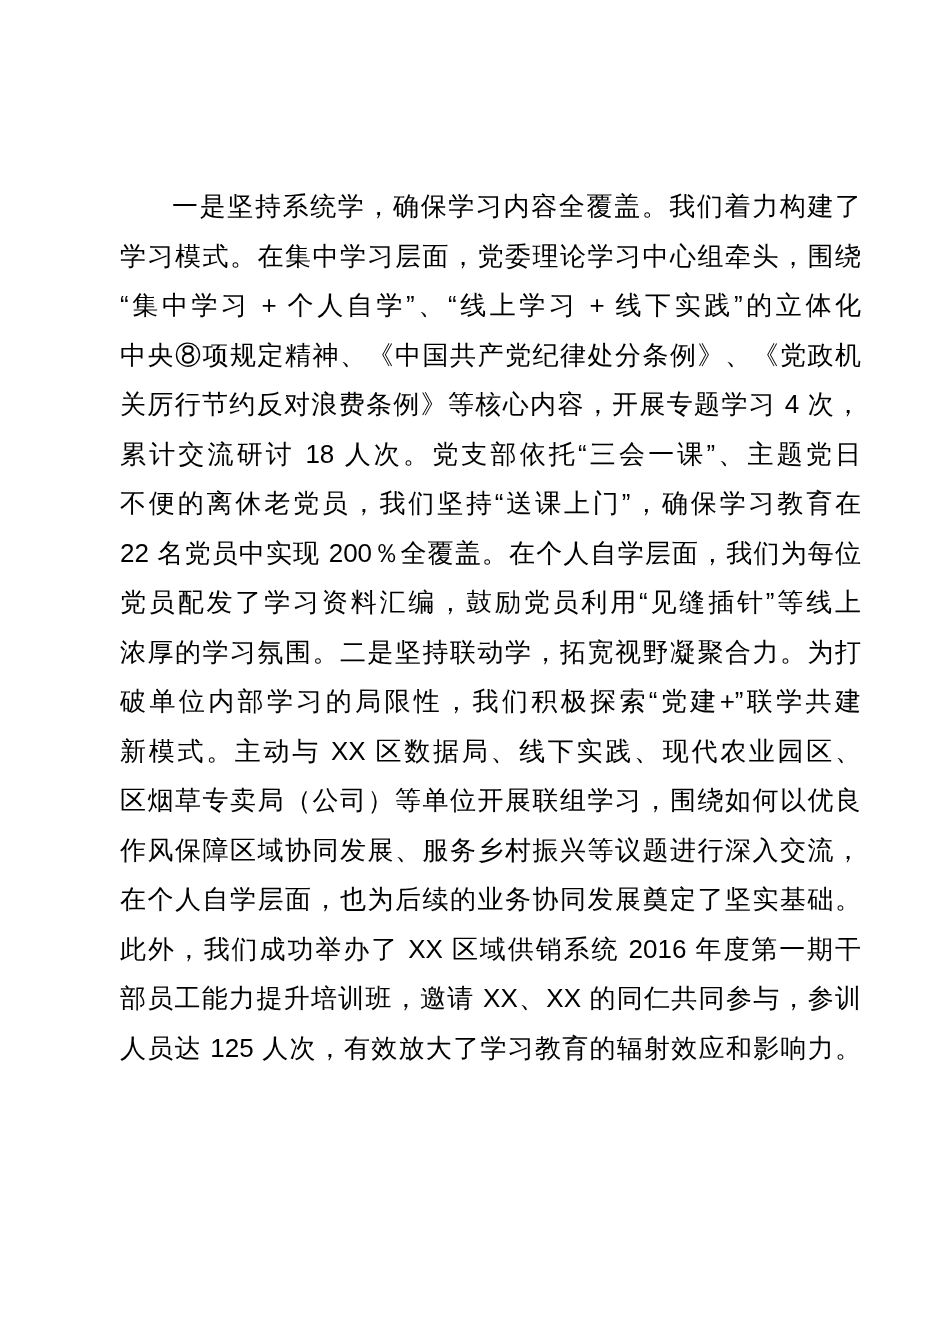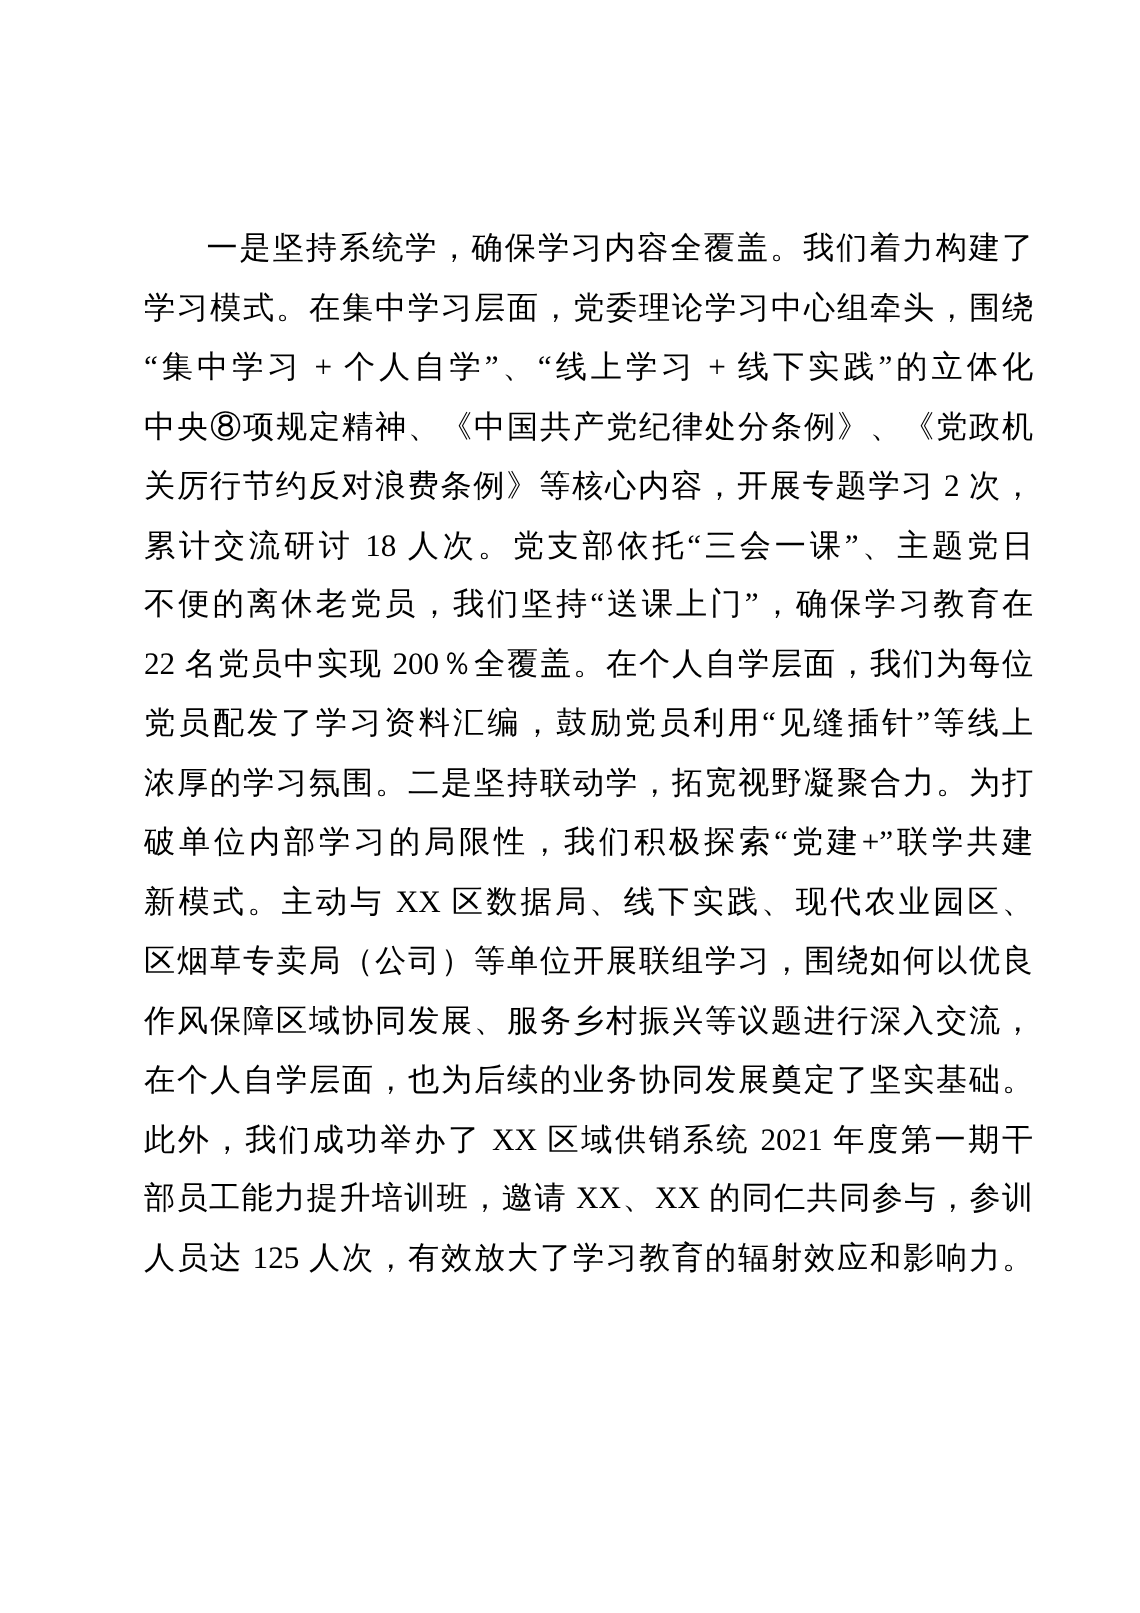--- a/index.html
+++ b/index.html
@@ -13,21 +13,21 @@
     height: 1344px;
     background: #ffffff;
     overflow: hidden;
   }
   .textblock {
     position: absolute;
     left: 120px;
     top: 182px;
     width: 741px;
     color: #000000;
-    font-family: Liberation Serif, serif;
+    font-family: Liberation Sans, sans-serif;
     font-size: 26px;
     font-weight: 400;
     -webkit-font-smoothing: antialiased;
   }
   .line {
     height: 49.5px;
     line-height: 49.5px;
     white-space: normal;
     text-align: justify;
     text-align-last: justify;
@@ -40,28 +40,28 @@
 </style>
 </head>
 <body>
 
 <div class="page">
   <div class="textblock">
     <div class="line first">一是坚持系统学，确保学习内容全覆盖。我们着力构建了</div>
     <div class="line">学习模式。在集中学习层面，党委理论学习中心组牵头，围绕</div>
     <div class="line">“集中学习 + 个人自学”、“线上学习 + 线下实践”的立体化</div>
     <div class="line">中央⑧项规定精神、《中国共产党纪律处分条例》、《党政机</div>
-    <div class="line">关厉行节约反对浪费条例》等核心内容，开展专题学习 2 次，</div>
+    <div class="line">关厉行节约反对浪费条例》等核心内容，开展专题学习 4 次，</div>
     <div class="line">累计交流研讨 18 人次。党支部依托“三会一课”、主题党日</div>
     <div class="line">不便的离休老党员，我们坚持“送课上门”，确保学习教育在</div>
     <div class="line">22 名党员中实现 200％全覆盖。在个人自学层面，我们为每位</div>
     <div class="line">党员配发了学习资料汇编，鼓励党员利用“见缝插针”等线上</div>
     <div class="line">浓厚的学习氛围。二是坚持联动学，拓宽视野凝聚合力。为打</div>
     <div class="line">破单位内部学习的局限性，我们积极探索“党建+”联学共建</div>
     <div class="line">新模式。主动与 XX 区数据局、线下实践、现代农业园区、</div>
     <div class="line">区烟草专卖局（公司）等单位开展联组学习，围绕如何以优良</div>
     <div class="line">作风保障区域协同发展、服务乡村振兴等议题进行深入交流，</div>
     <div class="line">在个人自学层面，也为后续的业务协同发展奠定了坚实基础。</div>
-    <div class="line">此外，我们成功举办了 XX 区域供销系统 2021 年度第一期干</div>
+    <div class="line">此外，我们成功举办了 XX 区域供销系统 2016 年度第一期干</div>
     <div class="line">部员工能力提升培训班，邀请 XX、XX 的同仁共同参与，参训</div>
     <div class="line">人员达 125 人次，有效放大了学习教育的辐射效应和影响力。</div>
   </div>
 </div>
 
 </body></html>

